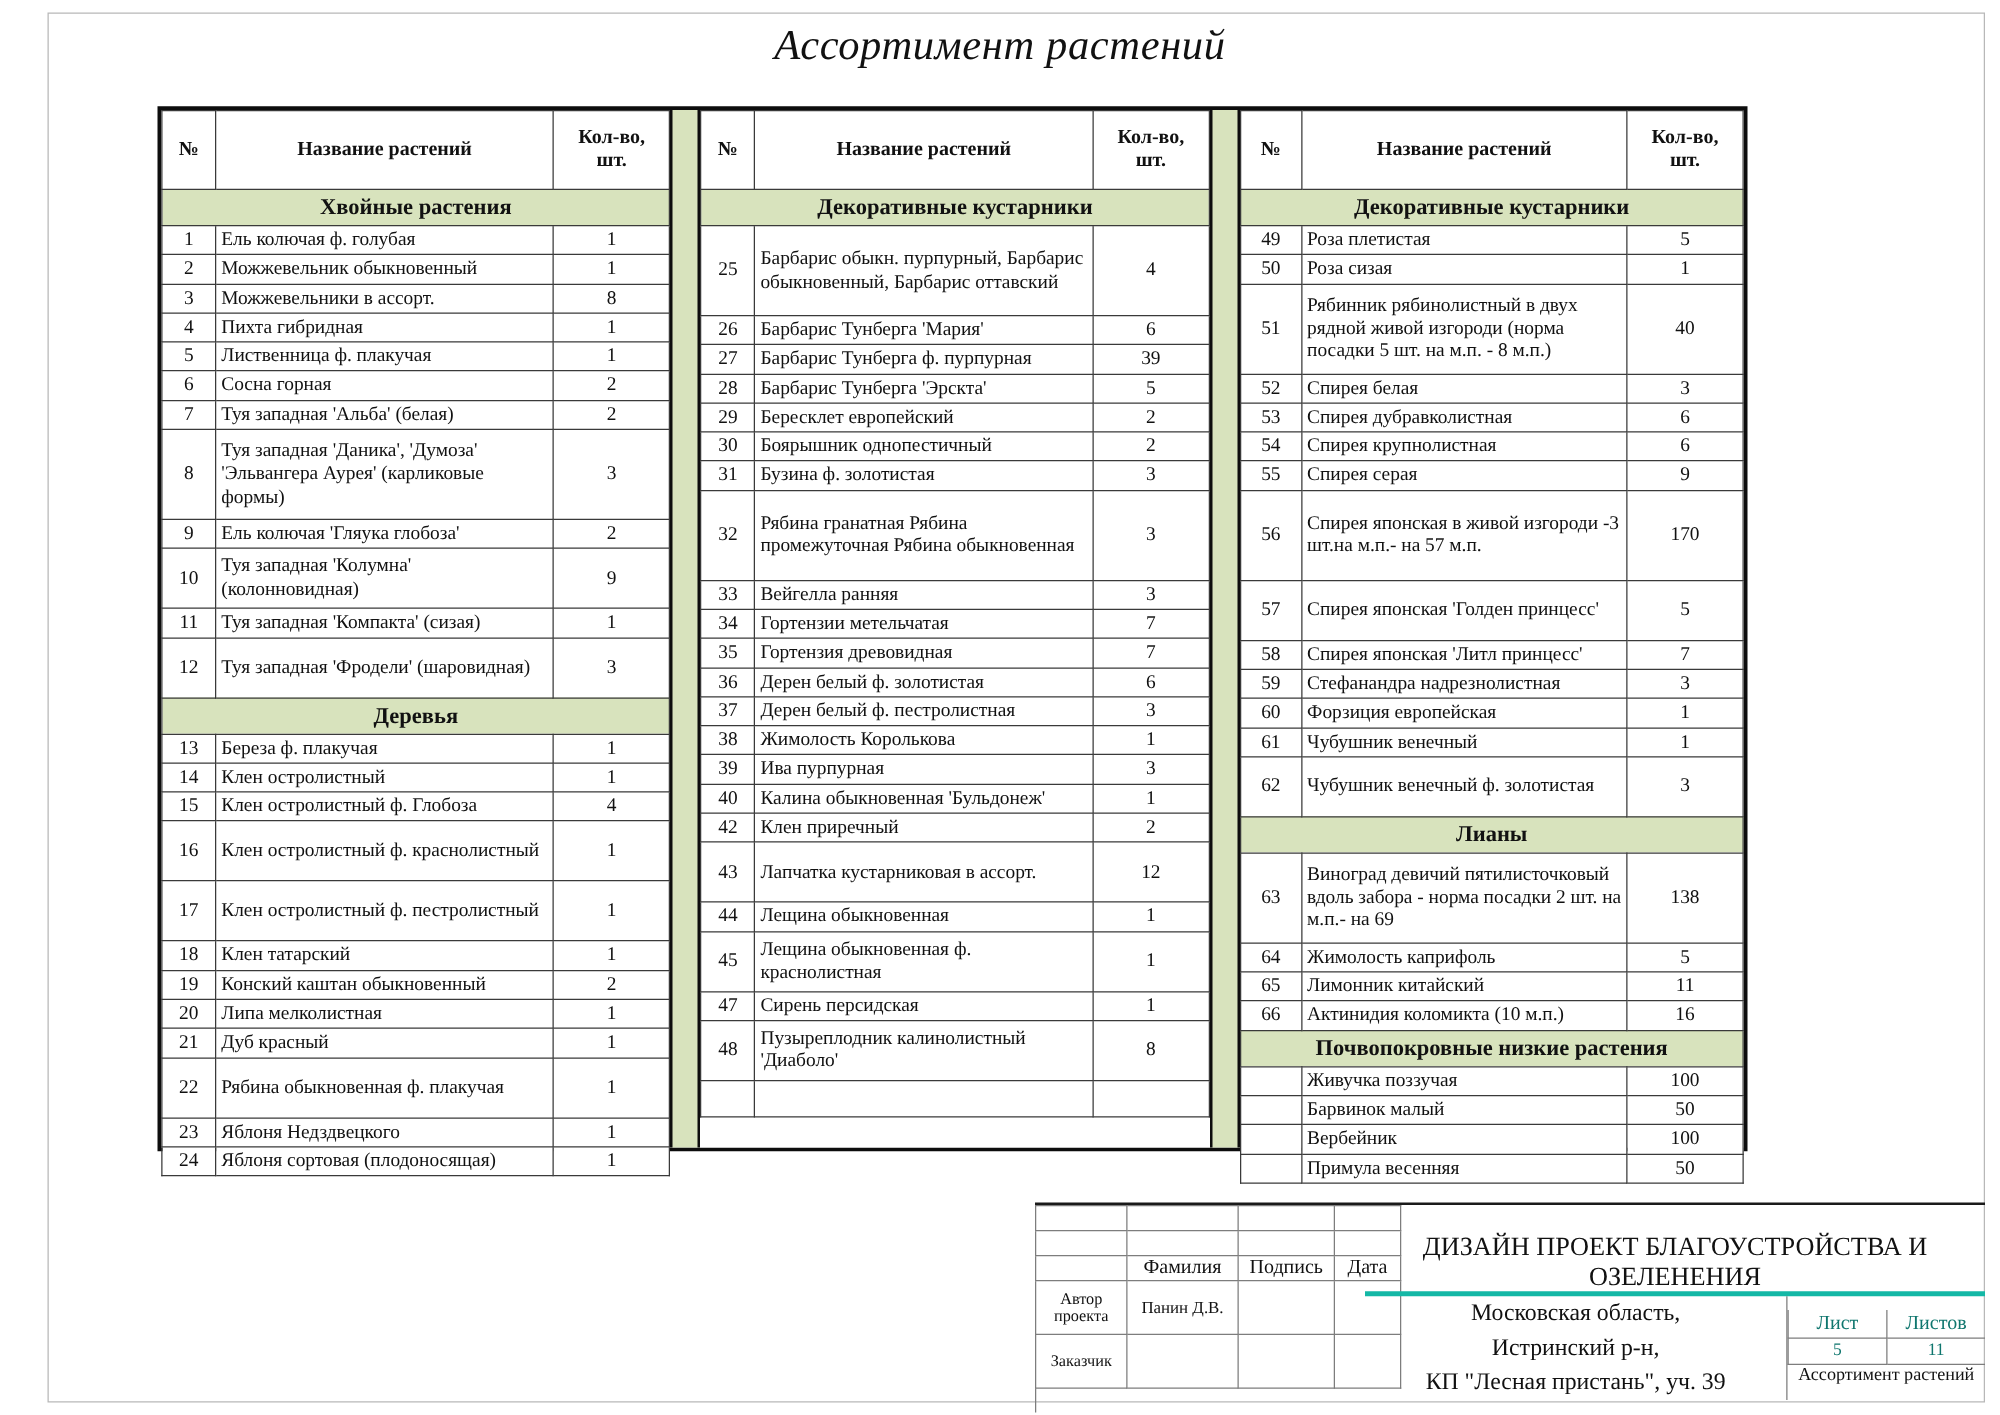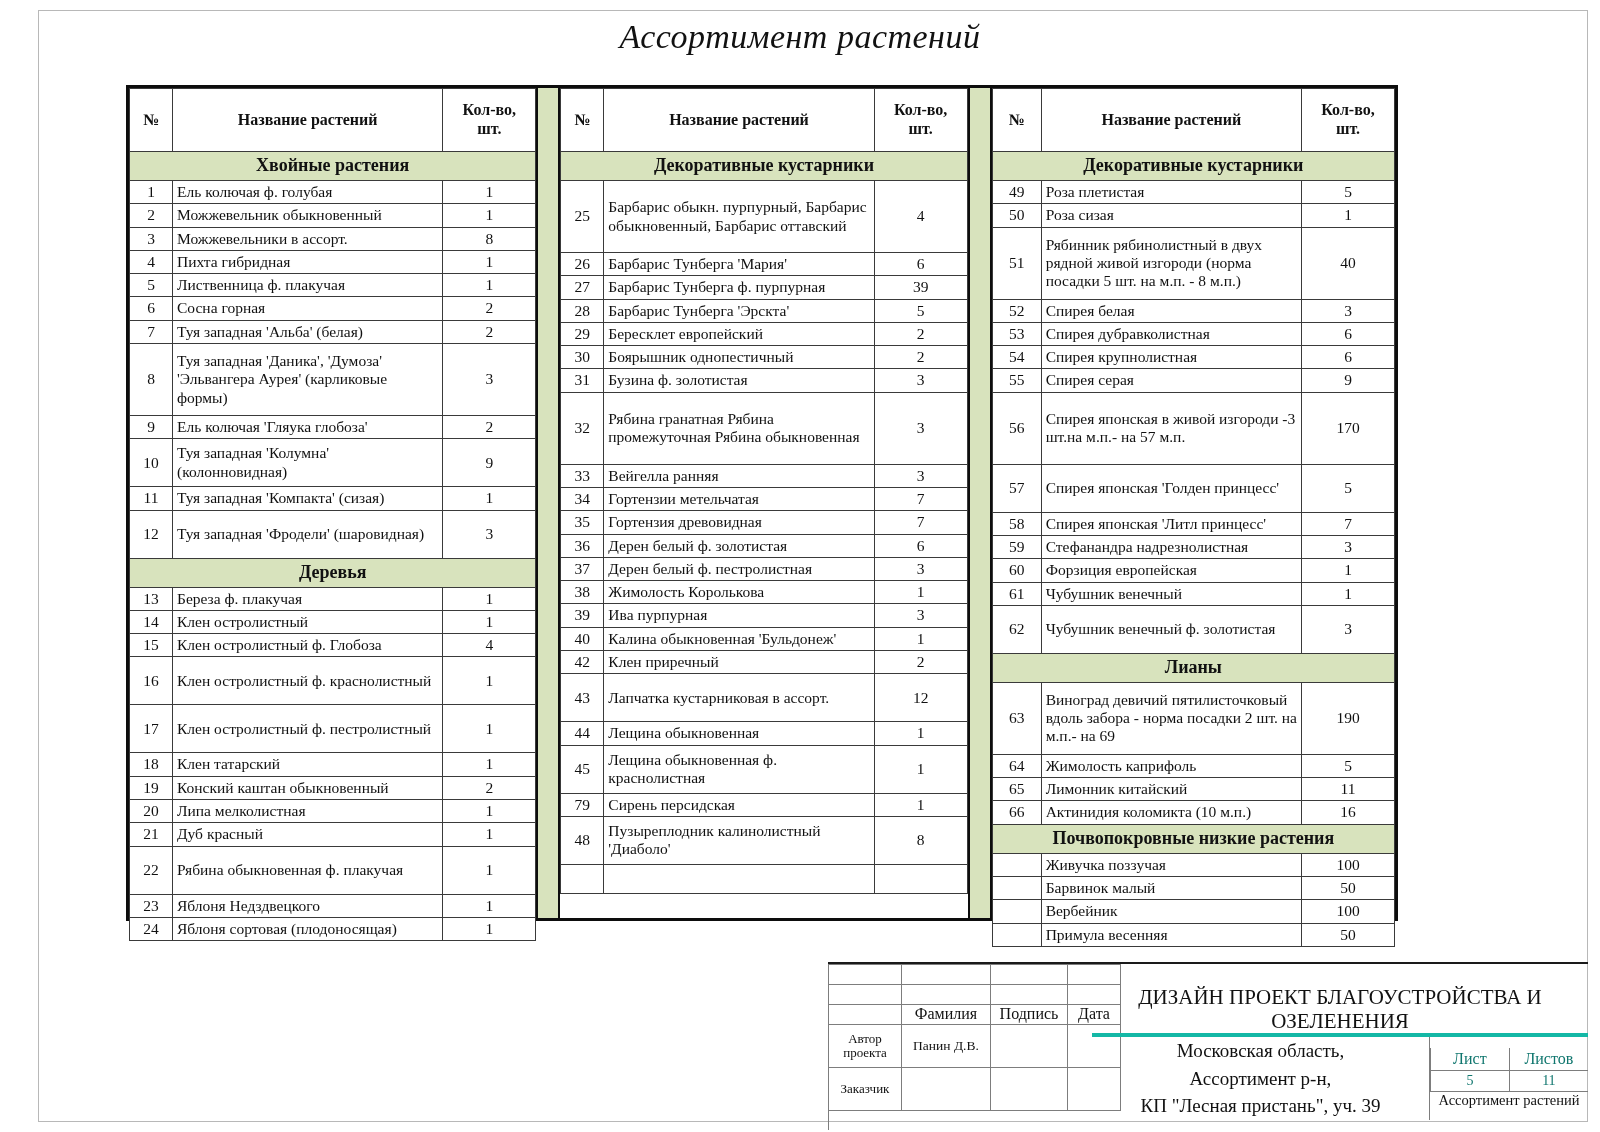--- a/index.html
+++ b/index.html
@@ -435,21 +435,21 @@
               <td class="c-num">44</td>
               <td class="c-name">Лещина обыкновенная</td>
               <td class="c-qty">1</td>
             </tr>
           <tr style="height:48px">
               <td class="c-num">45</td>
               <td class="c-name">Лещина обыкновенная ф. краснолистная</td>
               <td class="c-qty">1</td>
             </tr>
           <tr>
-              <td class="c-num">79</td>
+              <td class="c-num">47</td>
               <td class="c-name">Сирень персидская</td>
               <td class="c-qty">1</td>
             </tr>
           <tr style="height:48px">
               <td class="c-num">48</td>
               <td class="c-name">Пузыреплодник калинолистный 'Диаболо'</td>
               <td class="c-qty">8</td>
             </tr>
           <tr class="blank">
               <td class="c-num"></td>
@@ -548,21 +548,21 @@
               <td class="c-name">Чубушник венечный ф. золотистая</td>
               <td class="c-qty">3</td>
             </tr>
 
           <tr class="section">
             <td colspan="3">Лианы</td>
           </tr>
           <tr style="height:72px">
               <td class="c-num">63</td>
               <td class="c-name">Виноград девичий пятилисточковый вдоль забора - норма посадки 2 шт. на м.п.- на 69</td>
-              <td class="c-qty">190</td>
+              <td class="c-qty">138</td>
             </tr>
           <tr>
               <td class="c-num">64</td>
               <td class="c-name">Жимолость каприфоль</td>
               <td class="c-qty">5</td>
             </tr>
           <tr>
               <td class="c-num">65</td>
               <td class="c-name">Лимонник китайский</td>
               <td class="c-qty">11</td>
@@ -645,21 +645,21 @@
             </tr>
           </tbody>
         </table>
       </div>
 
       <div class="stamp-right">
         <div class="proj-title">ДИЗАЙН ПРОЕКТ БЛАГОУСТРОЙСТВА И ОЗЕЛЕНЕНИЯ</div>
         <div class="proj-bottom">
           <div class="proj-addr">
             <div>Московская область,</div>
-            <div>Ассортимент р-н,</div>
+            <div>Истринский р-н,</div>
             <div>КП "Лесная пристань", уч. 39</div>
           </div>
           <div class="sheet-box">
             <table class="sheet-t">
               <tbody>
                 <tr>
                   <td style="border-top:none">Лист</td>
                   <td style="border-top:none;border-right:none">Листов</td>
                 </tr>
                 <tr>

